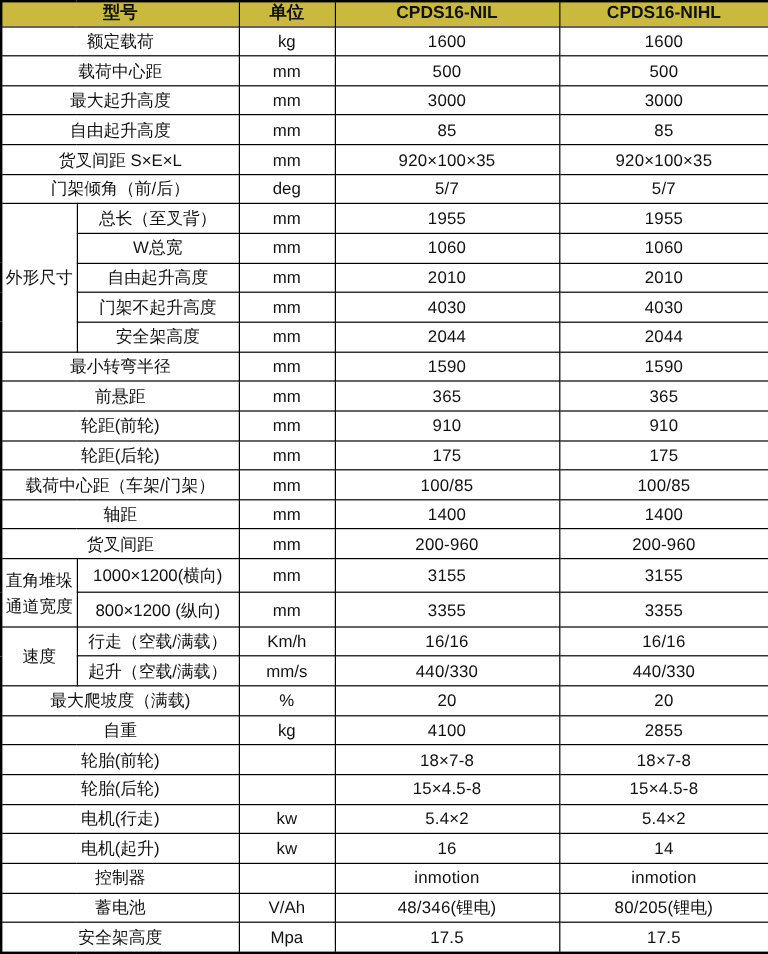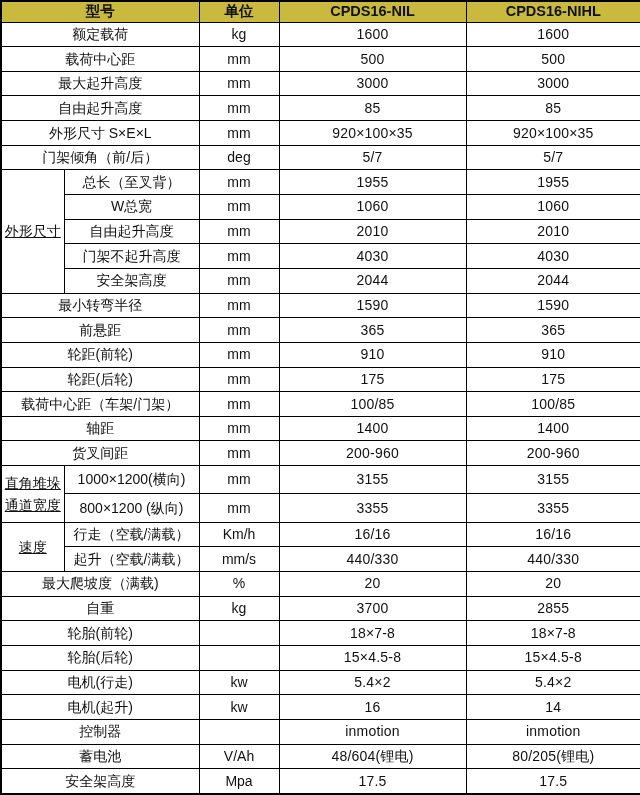--- a/index.html
+++ b/index.html
@@ -18,21 +18,21 @@
     text-align: center; vertical-align: middle;
     font-size: 14px; line-height: 1.35;
     padding: 0 2px; overflow: hidden;
   }
   .spec thead th {
     background: #c9ba3e;
     font-weight: 600;
     font-size: 14.5px;
     margin-top: 20px;
   }
-  .spec td.group { line-height: 1.6; text-decoration: underline; }
+  .spec td.group { line-height: 1.6; }
   .spec td.value { letter-spacing: 0.2px; }
 </style>
 </head>
 <body>
 
 <table class="spec">
   <colgroup>
     <col style="width:63px">
     <col style="width:135px">
     <col style="width:80px">
@@ -66,21 +66,21 @@
         <td class="value">3000</td>
         <td class="value">3000</td>
       </tr>
       <tr>
         <td colspan="2" class="label">自由起升高度</td>
         <td class="unit">mm</td>
         <td class="value">85</td>
         <td class="value">85</td>
       </tr>
       <tr>
-        <td colspan="2" class="label">外形尺寸 S×E×L</td>
+        <td colspan="2" class="label">货叉间距 S×E×L</td>
         <td class="unit">mm</td>
         <td class="value">920×100×35</td>
         <td class="value">920×100×35</td>
       </tr>
       <tr>
         <td colspan="2" class="label">门架倾角（前/后）</td>
         <td class="unit">deg</td>
         <td class="value">5/7</td>
         <td class="value">5/7</td>
       </tr>
@@ -185,21 +185,21 @@
       </tr>
       <tr>
         <td colspan="2" class="label">最大爬坡度（满载)</td>
         <td class="unit">%</td>
         <td class="value">20</td>
         <td class="value">20</td>
       </tr>
       <tr>
         <td colspan="2" class="label">自重</td>
         <td class="unit">kg</td>
-        <td class="value">3700</td>
+        <td class="value">4100</td>
         <td class="value">2855</td>
       </tr>
       <tr>
         <td colspan="2" class="label">轮胎(前轮)</td>
         <td class="unit"></td>
         <td class="value">18×7-8</td>
         <td class="value">18×7-8</td>
       </tr>
       <tr>
         <td colspan="2" class="label">轮胎(后轮)</td>
@@ -221,21 +221,21 @@
       </tr>
       <tr>
         <td colspan="2" class="label">控制器</td>
         <td class="unit"></td>
         <td class="value">inmotion</td>
         <td class="value">inmotion</td>
       </tr>
       <tr>
         <td colspan="2" class="label">蓄电池</td>
         <td class="unit">V/Ah</td>
-        <td class="value">48/604(锂电)</td>
+        <td class="value">48/346(锂电)</td>
         <td class="value">80/205(锂电)</td>
       </tr>
       <tr>
         <td colspan="2" class="label">安全架高度</td>
         <td class="unit">Mpa</td>
         <td class="value">17.5</td>
         <td class="value">17.5</td>
       </tr>
     </tbody>
 </table>

